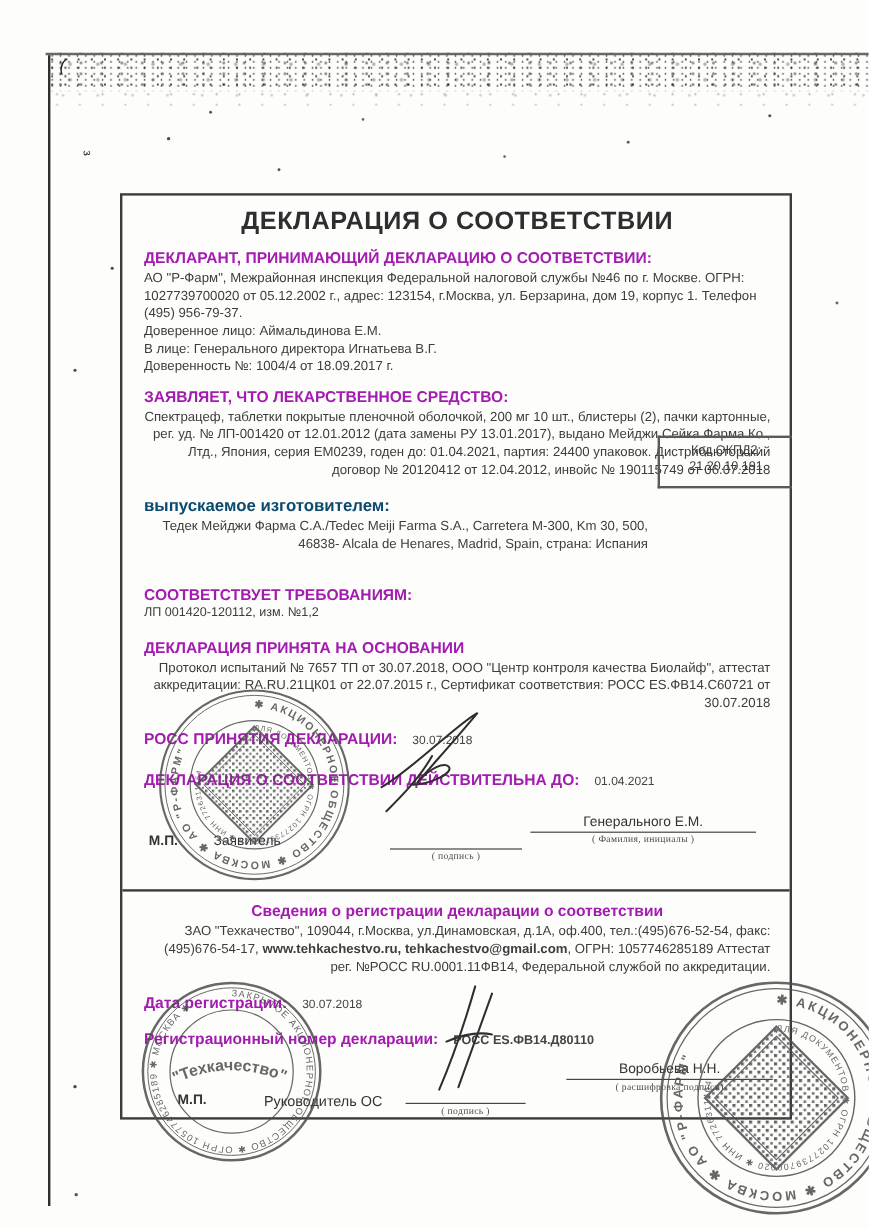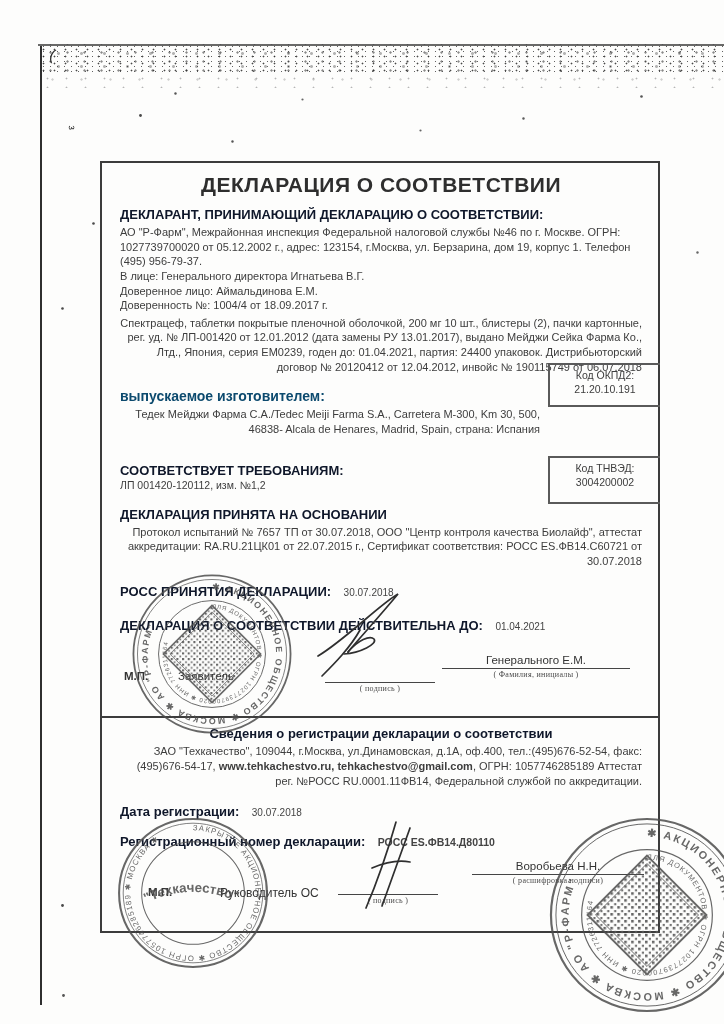--- a/index.html
+++ b/index.html
@@ -41,21 +41,21 @@
   .mark{position:absolute;color:#2d2d2d;}
   .mark1{left:50px;top:46px;font-size:15px;transform:rotate(18deg);}
   .mark2{left:70px;top:122px;font-size:10px;transform:rotate(86deg);}
 
   .frame{
     position:absolute;left:100px;top:161px;width:560px;height:772px;
     border:2px solid #3c3c3c;box-sizing:border-box;
     padding:8px 16px 0 18px;z-index:1;
   }
   .title{font-size:21px;font-weight:bold;text-align:center;color:#2e2e2e;margin:2px 0 10px;letter-spacing:.5px;}
-  .h13{font-size:13px;font-weight:bold;color:#0f172a;}
+  .h13{font-size:13px;font-weight:bold;color:#a21caf;}
   .h14{font-size:14px;font-weight:bold;color:#0c4a6e;margin-top:14px;}
   .body-text{font-size:11px;line-height:1.33;margin:3px 0 0;color:#3d3d3d;}
   .body-text p, p.body-text{margin:3px 0 0;text-align:right;}
   .small-text{font-size:10.5px;color:#3d3d3d;margin-top:1px;}
   .narrow{max-width:420px;}
   .mt8{margin-top:8px;}.mt10{margin-top:10px;}.mt12{margin-top:12px;}
   .mt14{margin-top:14px;}.mt16{margin-top:16px;}.mt26{margin-top:26px;}
   .center{text-align:center;}
   .justify{text-align:justify;}
   .label-row .value{font-size:10px;color:#444;margin-left:8px;}
@@ -112,37 +112,34 @@
   <span class="mark mark1">(</span>
   <span class="mark mark2">з</span>
 
   <div class="frame">
 
     <div class="title">ДЕКЛАРАЦИЯ О СООТВЕТСТВИИ</div>
 
     <div class="h13">ДЕКЛАРАНТ, ПРИНИМАЮЩИЙ ДЕКЛАРАЦИЮ О СООТВЕТСТВИИ:</div>
     <div class="body-text">
       <div>АО "Р-Фарм", Межрайонная инспекция Федеральной налоговой службы №46 по г. Москве. ОГРН: 1027739700020 от 05.12.2002 г., адрес: 123154, г.Москва, ул. Берзарина, дом 19, корпус 1. Телефон (495) 956-79-37.</div>
+      <div>Доверенное лицо: Аймальдинова Е.М.</div>
       <div>В лице: Генерального директора Игнатьева В.Г.</div>
-      <div>Доверенное лицо: Аймальдинова Е.М.</div>
       <div>Доверенность №: 1004/4 от 18.09.2017 г.</div>
     </div>
 
+    <div class="h13 mt10">ЗАЯВЛЯЕТ, ЧТО ЛЕКАРСТВЕННОЕ СРЕДСТВО:</div>
     <p class="body-text">Спектрацеф, таблетки покрытые пленочной оболочкой, 200 мг 10 шт., блистеры (2), пачки картонные, рег. уд. № ЛП-001420 от 12.01.2012 (дата замены РУ 13.01.2017), выдано Мейджи Сейка Фарма Ко., Лтд., Япония, серия ЕМ0239, годен до: 01.04.2021, партия: 24400 упаковок. Дистрибьюторский договор № 20120412 от 12.04.2012, инвойс № 190115749 от 06.07.2018</p>
 
     <div class="h14">выпускаемое изготовителем:</div>
     <p class="body-text narrow">Тедек Мейджи Фарма С.А./Tedec Meiji Farma S.A., Carretera M-300, Km 30, 500, 46838- Alcala de Henares, Madrid, Spain, страна: Испания</p>
 
     <div class="code-box okpd">
       <div>Код ОКПД2:</div>
       <div>21.20.10.191</div>
-    </div>
-    <div class="code-box tnved">
-      <div>Код ТНВЭД:</div>
-      <div>3004200002</div>
     </div>
 
     <div class="h13 mt26">СООТВЕТСТВУЕТ ТРЕБОВАНИЯМ:</div>
     <div class="small-text">ЛП 001420-120112, изм. №1,2</div>
 
     <div class="h13 mt16">ДЕКЛАРАЦИЯ ПРИНЯТА НА ОСНОВАНИИ</div>
     <p class="body-text">Протокол испытаний № 7657 ТП от 30.07.2018, ООО "Центр контроля качества Биолайф", аттестат аккредитации: RA.RU.21ЦК01 от 22.07.2015 г., Сертификат соответствия: РОСС ES.ФВ14.С60721 от 30.07.2018</p>
 
     <div class="label-row mt14">
       <span class="h13">РОСС ПРИНЯТИЯ ДЕКЛАРАЦИИ:</span>

